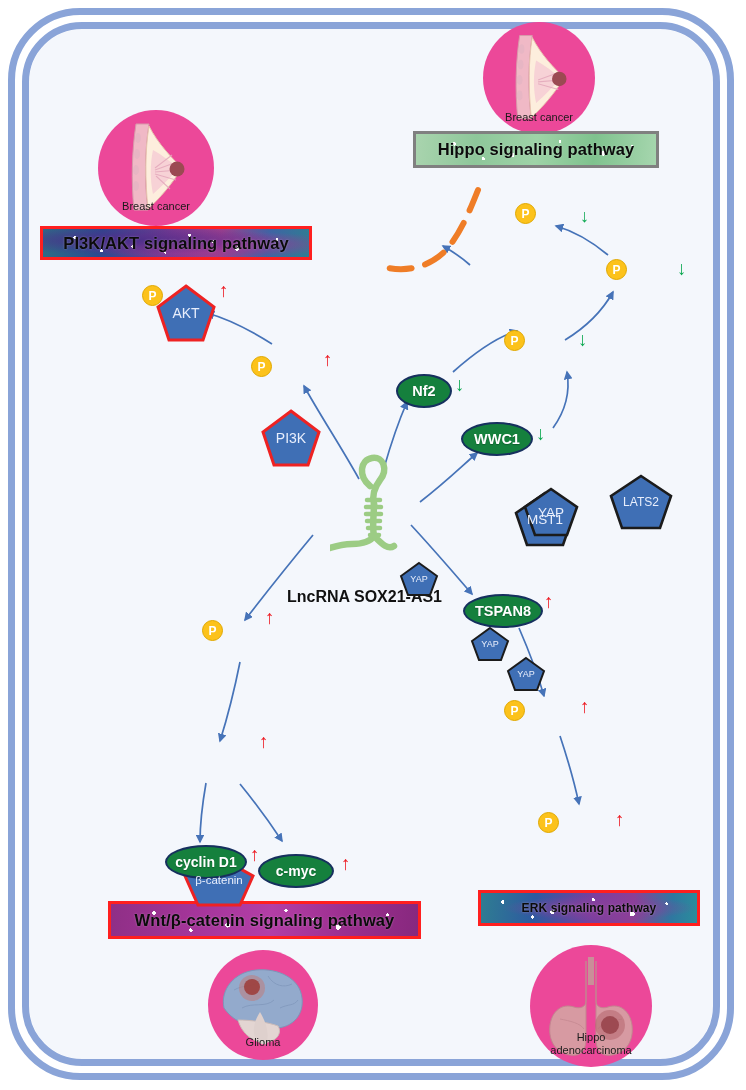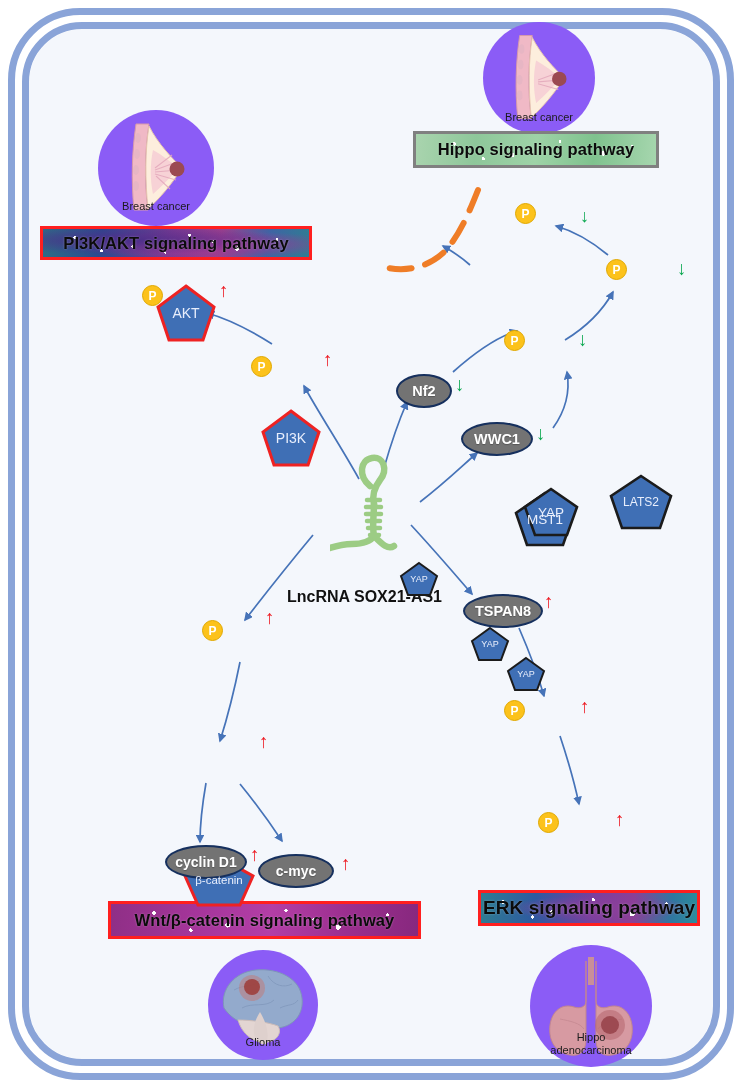--- a/index.html
+++ b/index.html
@@ -52,29 +52,29 @@
       radial-gradient(1.8px 1.8px at 10% 30%, #fff 99%, transparent 100%),
       radial-gradient(2.2px 2.2px at 33% 64%, #fff 99%, transparent 100%),
       radial-gradient(1.5px 1.5px at 52% 22%, #fff 99%, transparent 100%),
       radial-gradient(2.4px 2.4px at 70% 70%, #fff 99%, transparent 100%),
       radial-gradient(1.4px 1.4px at 86% 36%, #fff 99%, transparent 100%),
       radial-gradient(1.6px 1.6px at 24% 80%, #fff 99%, transparent 100%),
       radial-gradient(ellipse at 55% 50%, #8b3f9c 0%, transparent 58%),
       linear-gradient(95deg,#2f7d92 0%, #2d5aa0 25%, #7a3f9e 52%, #8c3f96 70%, #2f77a0 88%, #2b8d9c 100%);}
 
   
-  .disease{position:absolute;border-radius:50%;background:#8b5cf6;
+  .disease{position:absolute;border-radius:50%;background:#ec4899;
            display:flex;align-items:flex-end;justify-content:center;}
   .disease .cap{position:absolute;width:100%;text-align:center;color:#1a1a1a;
                 font-size:11px;line-height:12px;}
 
   
   .node{position:absolute;}
   .ellipse{display:flex;align-items:center;justify-content:center;border-radius:50%;
-           background:#737373;border:2px solid #16305e;color:#ffffff;font-weight:bold;
+           background:#15803d;border:2px solid #16305e;color:#ffffff;font-weight:bold;
            box-sizing:border-box;text-shadow:0 1px 1px rgba(0,0,0,.25);}
   .penta{position:relative;display:flex;align-items:center;justify-content:center;
          color:#e8eefc;font-weight:normal;}
   .penta svg{position:absolute;left:0;top:0;}
   .penta .lab{position:relative;z-index:2;}
 
   .pbadge{position:absolute;border-radius:50%;background:#fcc21b;border:1px solid #e0a800;
           color:#ffffff;display:flex;align-items:center;justify-content:center;
           font-weight:bold;z-index:5;}
 
@@ -242,21 +242,21 @@
   </div>
 
   <div class="banner gray tex-galaxy-green" style="left:413px;top:131px;width:246px;height:37px;font-size:16.5px;">
     <span>Hippo signaling pathway</span>
   </div>
 
   <div class="banner red tex-galaxy-magenta" style="left:108px;top:901px;width:313px;height:38px;font-size:16.5px;">
     <span>Wnt/β-catenin signaling pathway</span>
   </div>
 
-  <div class="banner red tex-galaxy-blue" style="left:478px;top:890px;width:222px;height:36px;font-size:19px;">
+  <div class="banner red tex-galaxy-blue" style="left:478px;top:890px;width:222px;height:36px;font-size:12px;">
     <span>ERK signaling pathway</span>
   </div>
 
   <div class="node penta" style="left:155px;top:283px;width:62px;height:60px;font-size:14px;">
     <svg width="62" height="60" viewBox="0 0 62 60">
       <polygon points="31,3 59,24 48,57 14,57 3,24" fill="#3f6fb5" stroke="#ee2222" stroke-width="3"></polygon>
     </svg>
     <span class="lab">AKT</span>
   </div>
   <div class="pbadge" style="left:142px;top:285px;width:19px;height:19px;font-size:12px;">

